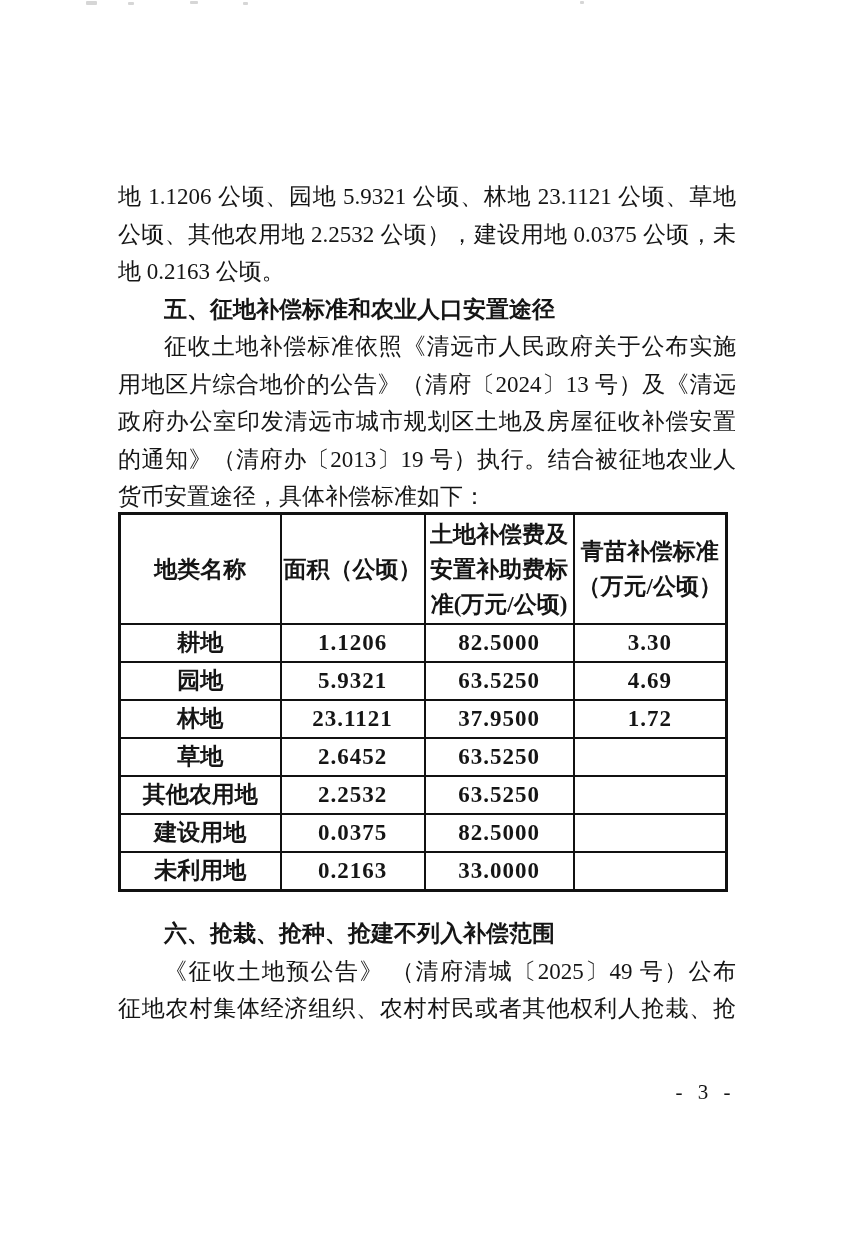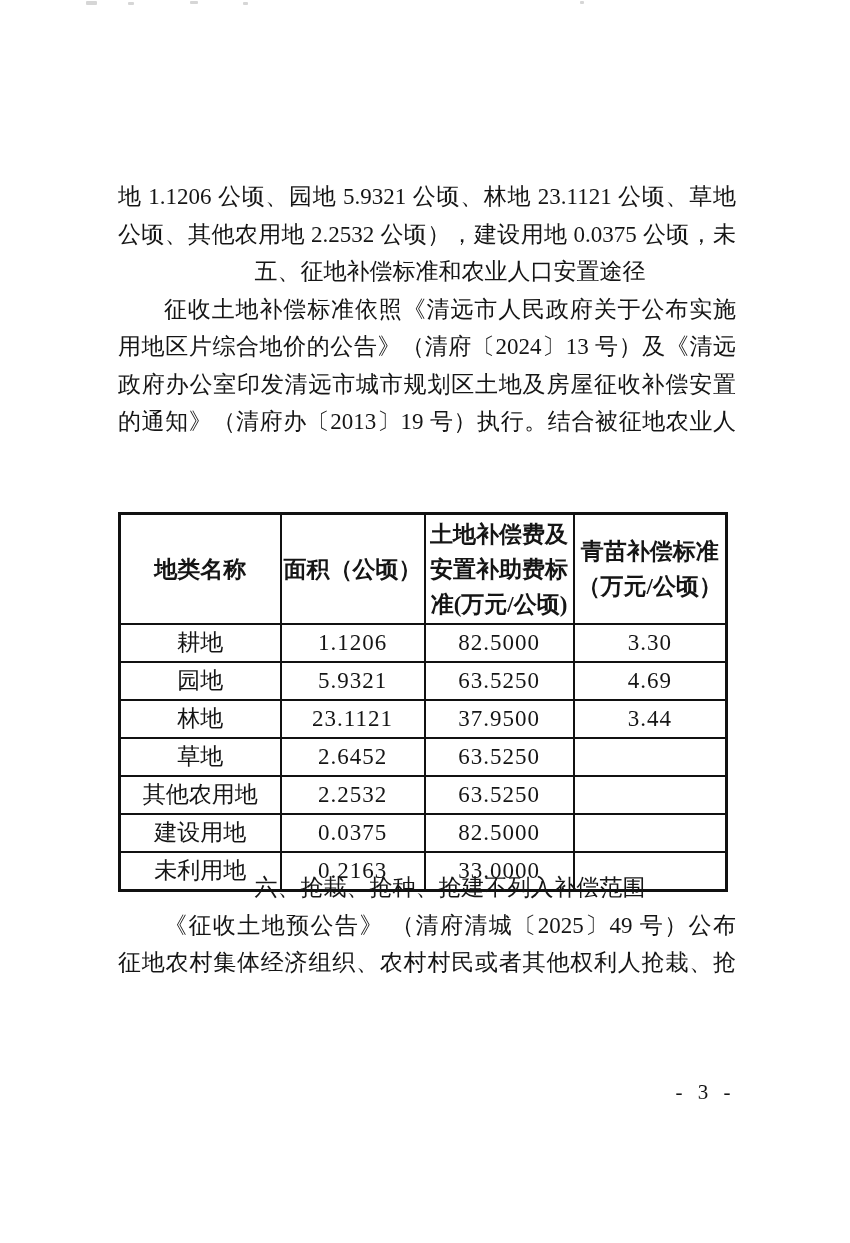--- a/index.html
+++ b/index.html
@@ -22,34 +22,34 @@
     height:37.5px;line-height:37.5px;
     white-space:nowrap;
   }
   .tline.j{
     white-space:normal;
     text-align:justify;
     text-align-last:justify;
     overflow:hidden;
   }
   .tline.indent{text-indent:46px;}
-  .tline.hd{font-weight:400;text-align:center;}
+  .tline.hd{font-weight:700;}
 
   table.comp{
     position:absolute;left:118px;top:512px;
     width:607px;
     border-collapse:collapse;
     table-layout:fixed;
   }
   table.comp td,table.comp th{
     border:2px solid #111;
     text-align:center;vertical-align:middle;
     padding:0;
     font-size:23px;
-    font-weight:400;
+    font-weight:700;
     overflow:hidden;
   }
   table.comp{border:3px solid #111;}
   table.comp th{
     font-weight:700;
     height:108px;
     line-height:35px;
     white-space:pre-line;
   }
   table.comp td{height:36px;line-height:36px;}
@@ -68,25 +68,27 @@
 
   <div class="speck" style="left:86px;top:1px;width:11px;height:4px;"></div>
   <div class="speck" style="left:128px;top:2px;width:6px;height:3px;"></div>
   <div class="speck" style="left:190px;top:1px;width:8px;height:3px;"></div>
   <div class="speck" style="left:243px;top:2px;width:5px;height:3px;"></div>
   <div class="speck" style="left:580px;top:1px;width:4px;height:3px;"></div>
 
   <div class="textcol" style="top:178px;">
     <div class="tline j">地 1.1206 公顷、园地 5.9321 公顷、林地 23.1121 公顷、草地2.6452</div>
     <div class="tline j">公顷、其他农用地 2.2532 公顷），建设用地 0.0375 公顷，未利用</div>
+    <div class="tline">地 0.2163 公顷。</div>
     <div class="tline hd indent">五、征地补偿标准和农业人口安置途径</div>
     <div class="tline j indent">征收土地补偿标准依照《清远市人民政府关于公布实施征收农</div>
     <div class="tline j">用地区片综合地价的公告》（清府〔2024〕13 号）及《清远市人民</div>
     <div class="tline j">政府办公室印发清远市城市规划区土地及房屋征收补偿安置办法</div>
     <div class="tline j">的通知》（清府办〔2013〕19 号）执行。结合被征地农业人员采取</div>
+    <div class="tline">货币安置途径，具体补偿标准如下：</div>
   </div>
 
   <table class="comp">
     <colgroup>
       <col style="width:161px">
         <col style="width:144px">
         <col style="width:149px">
         <col style="width:153px">
     </colgroup>
     <thead>
@@ -110,21 +112,21 @@
       <tr>
         <td>园地</td>
         <td class="num">5.9321</td>
         <td class="num">63.5250</td>
         <td class="num">4.69</td>
       </tr>
       <tr>
         <td>林地</td>
         <td class="num">23.1121</td>
         <td class="num">37.9500</td>
-        <td class="num">3.44</td>
+        <td class="num">1.72</td>
       </tr>
       <tr>
         <td>草地</td>
         <td class="num">2.6452</td>
         <td class="num">63.5250</td>
         <td class="num"></td>
       </tr>
       <tr>
         <td>其他农用地</td>
         <td class="num">2.2532</td>
@@ -139,21 +141,21 @@
       </tr>
       <tr>
         <td>未利用地</td>
         <td class="num">0.2163</td>
         <td class="num">33.0000</td>
         <td class="num"></td>
       </tr>
     </tbody>
   </table>
 
-  <div class="textcol" style="top:869px;">
+  <div class="textcol" style="top:915px;">
     <div class="tline hd indent">六、抢栽、抢种、抢建不列入补偿范围</div>
     <div class="tline j indent">《征收土地预公告》 （清府清城〔2025〕49 号）公布后，被</div>
     <div class="tline j">征地农村集体经济组织、农村村民或者其他权利人抢栽、抢种、抢</div>
   </div>
 
   <div class="pagenum">- 3 -</div>
 
 </div>
 
 </body></html>

